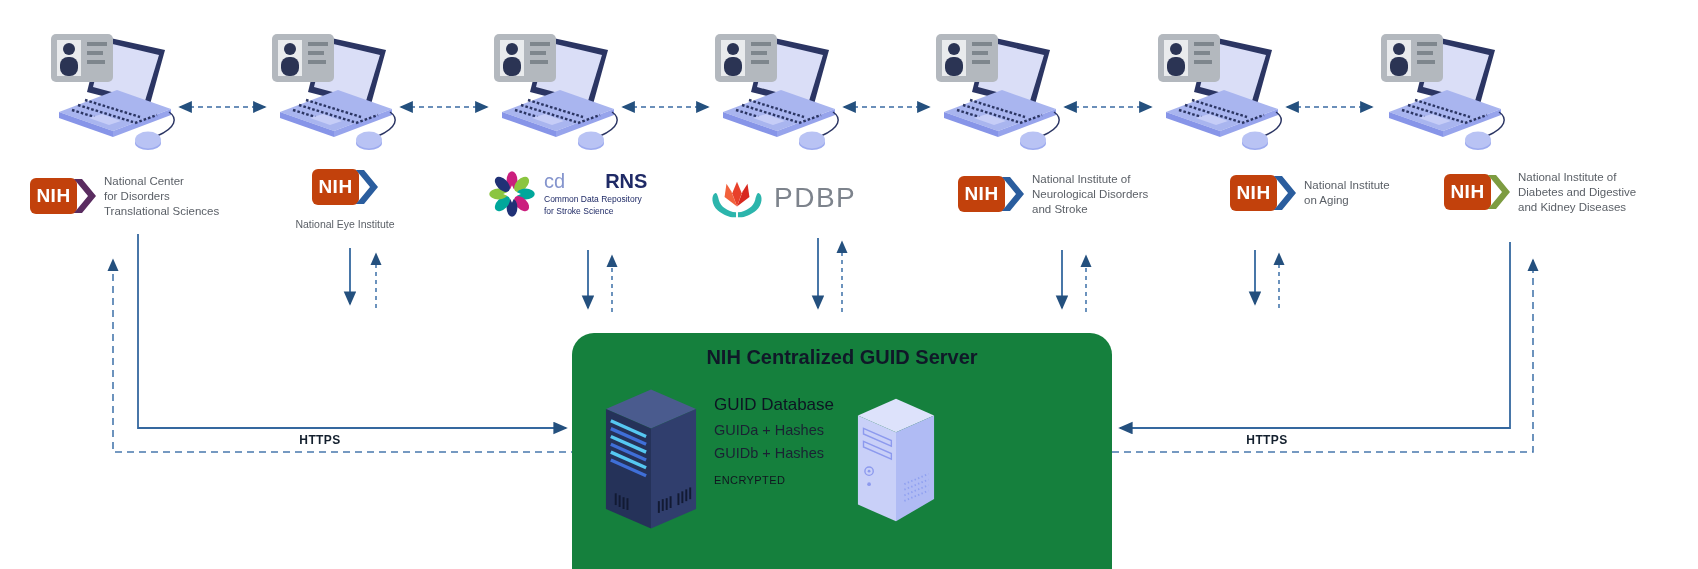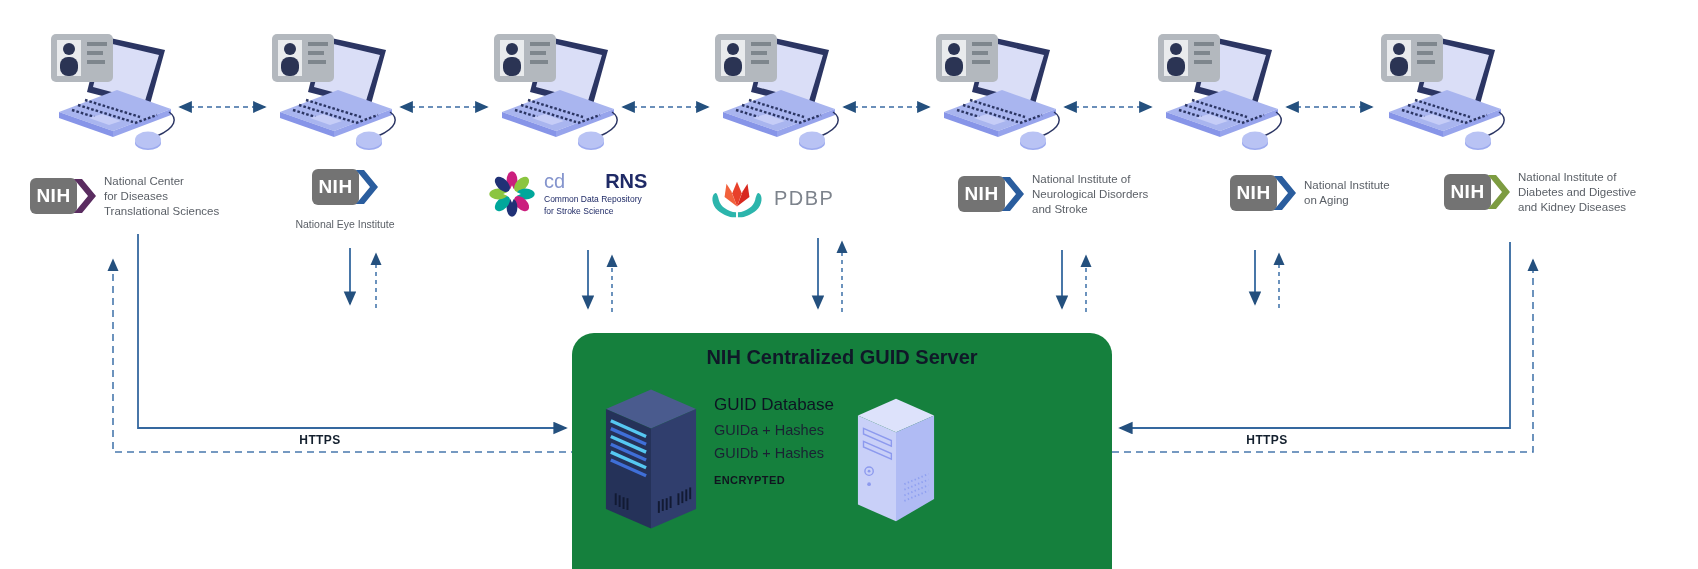--- a/index.html
+++ b/index.html
@@ -6,46 +6,46 @@
   .canvas{
     position:relative;width:1698px;height:569px;background:#ffffff;overflow:hidden;
     font-family:"Liberation Sans",sans-serif;
   }
   .overlay{position:absolute;left:0;top:0;}
   .abs{position:absolute;}
   .laptop{position:absolute;top:28px;width:134px;height:126px;}
 
   
   .logo{position:absolute;display:flex;align-items:center;gap:8px;}
-  .nih-badge{width:47px;height:36px;border-radius:6px;background:#737373;display:flex;
+  .nih-badge{width:47px;height:36px;border-radius:6px;background:#c2410c;display:flex;
              align-items:center;justify-content:center;color:#ffffff;font-weight:bold;
              font-size:19px;letter-spacing:.5px;}
   .nih-chev{margin-left:-3px;}
   .nih-lines{font-size:11.5px;line-height:1.3;color:#5a5f66;}
   .logo-col{position:absolute;display:flex;flex-direction:column;align-items:center;}
   .nei-caption{font-size:10.5px;color:#5a5f66;margin-top:12px;white-space:nowrap;}
 
   
   .cdrns-text{display:flex;flex-direction:column;}
   .cdrns-word{font-size:20px;line-height:1;}
   .cdrns-cd{color:#8494cd;}
   .cdrns-rns{color:#1f2a66;font-weight:bold;padding-left:40px;}
   .cdrns-cap{font-size:8.5px;font-weight:normal;color:#1f2a66;line-height:1.35;margin-top:3px;}
 
   
-  .pdbp-word{font-size:20px;color:#7d838c;letter-spacing:1.5px;}
+  .pdbp-word{font-size:28px;color:#7d838c;letter-spacing:1.5px;}
 
   
   .guid-box{position:absolute;left:572px;top:333px;width:540px;height:270px;
             background:#15803d;border-radius:22px;}
   .guid-title{position:absolute;left:0;top:13px;width:100%;text-align:center;
               font-size:20px;font-weight:bold;color:#101828;}
   .blk-h{font-size:17px;font-weight:normal;color:#0d1422;margin-bottom:7px;white-space:nowrap;}
   .blk-ln{font-size:14.5px;color:#1a2233;margin-bottom:7px;white-space:nowrap;}
-  .blk-enc{font-size:11px;font-weight:bold;color:#10151f;margin-top:13px;letter-spacing:.4px;}
+  .blk-enc{font-size:11px;font-weight:normal;color:#10151f;margin-top:13px;letter-spacing:.4px;}
   .db-text{position:absolute;left:142px;top:62px;}
   .srv-text{position:absolute;left:382px;top:62px;}
 
   .https{position:absolute;top:433px;width:120px;text-align:center;
          font-size:12px;font-weight:bold;color:#14202e;letter-spacing:.4px;}
 </style>
 </head>
 <body>
 
 <svg width="0" height="0" style="position:absolute" aria-hidden="true">
@@ -209,21 +209,21 @@
     <div style="display:flex;align-items:center">
       <div class="nih-badge">
           <span>NIH</span>
         </div>
       <svg class="nih-chev" width="22" height="38">
         <polygon points="0,2 14,19 0,36 8,36 22,19 8,2" fill="#5a2c60"></polygon>
       </svg>
     </div>
     <div class="nih-lines">
       <div>National Center</div>
-      <div>for Diseases</div>
+      <div>for Disorders</div>
       <div>Translational Sciences</div>
     </div>
   </div>
 
   <div class="logo-col" style="left:270px;top:168px;width:150px">
     <div style="display:flex;align-items:center">
       <div class="nih-badge">
           <span>NIH</span>
         </div>
       <svg class="nih-chev" width="22" height="38">

